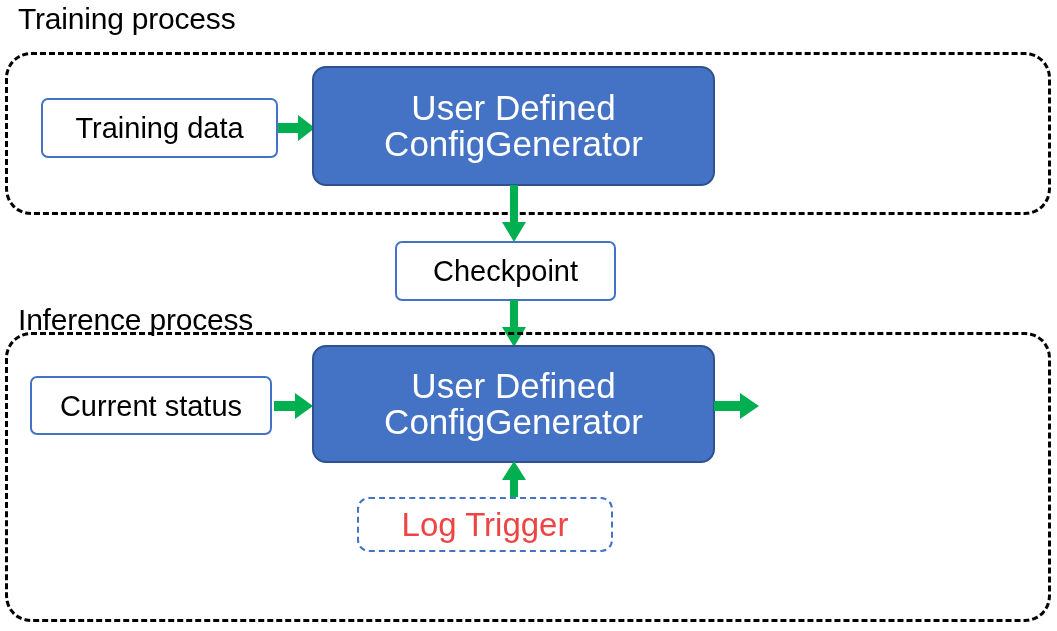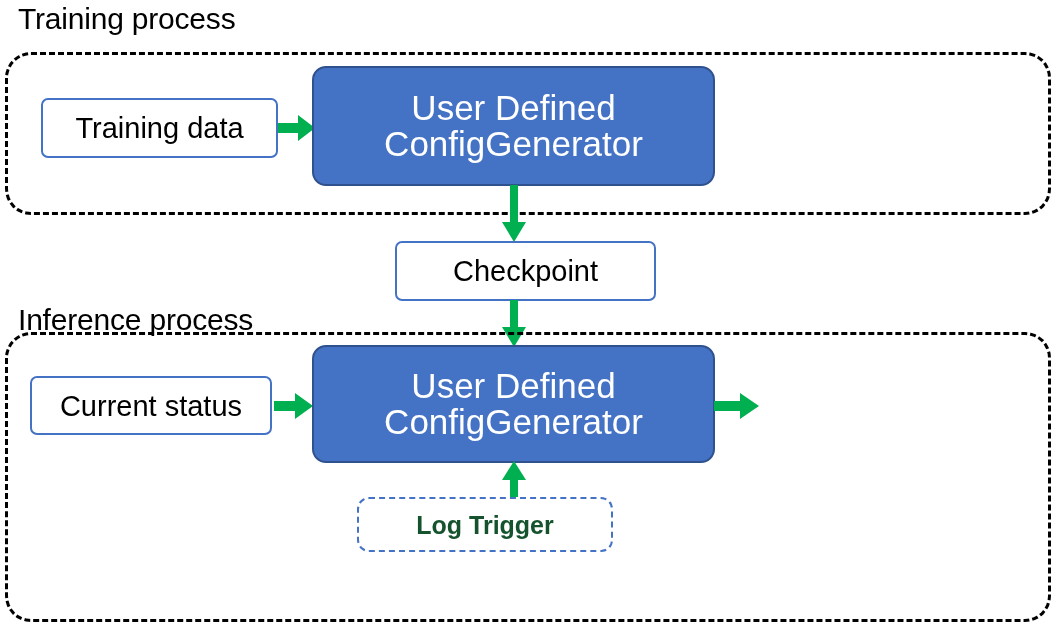--- a/index.html
+++ b/index.html
@@ -55,25 +55,24 @@
     border: 2px solid #2F528F;
     border-radius: 14px;
     color: #ffffff;
     font-size: 35px;
     line-height: 36px;
   }
   .node-dashed-blue {
     background: #ffffff;
     border: 2px dashed #4472C4;
     border-radius: 12px;
-    color: #14532d;
-    font-size: 25px;
+    color: #ef4444;
+    font-size: 33px;
     line-height: 32px;
     white-space: nowrap;
-    font-weight: bold;
   }
   .arrow {
     position: absolute;
     overflow: visible;
   }
   .arrow svg { display: block; }
 </style>
 </head>
 <body>
 
@@ -97,21 +96,21 @@
       <div>ConfigGenerator</div>
     </div>
   </div>
 
   <div class="arrow" style="left:500px; top:185px;">
     <svg width="28" height="58" viewBox="0 0 28 58">
       <path d="M10 0 L18 0 L18 37 L26 37 L14 57 L2 37 L10 37 Z" fill="#00B050"></path>
     </svg>
   </div>
 
-  <div class="node node-white" style="left:395px; top:241px; width:261px; height:60px;text-align:center;">Checkpoint</div>
+  <div class="node node-white" style="left:395px; top:241px; width:221px; height:60px;text-align:center;">Checkpoint</div>
 
   <div class="arrow" style="left:500px; top:300px;">
     <svg width="28" height="48" viewBox="0 0 28 48">
       <path d="M10 0 L18 0 L18 27 L26 27 L14 47 L2 27 L10 27 Z" fill="#00B050"></path>
     </svg>
   </div>
 
   <div class="group-label" style="left:18px; top:283px;margin-top:20px;">Inference process</div>
 
   <div class="dashed-group" style="left:5px; top:332px; width:1046px; height:290px;"></div>

